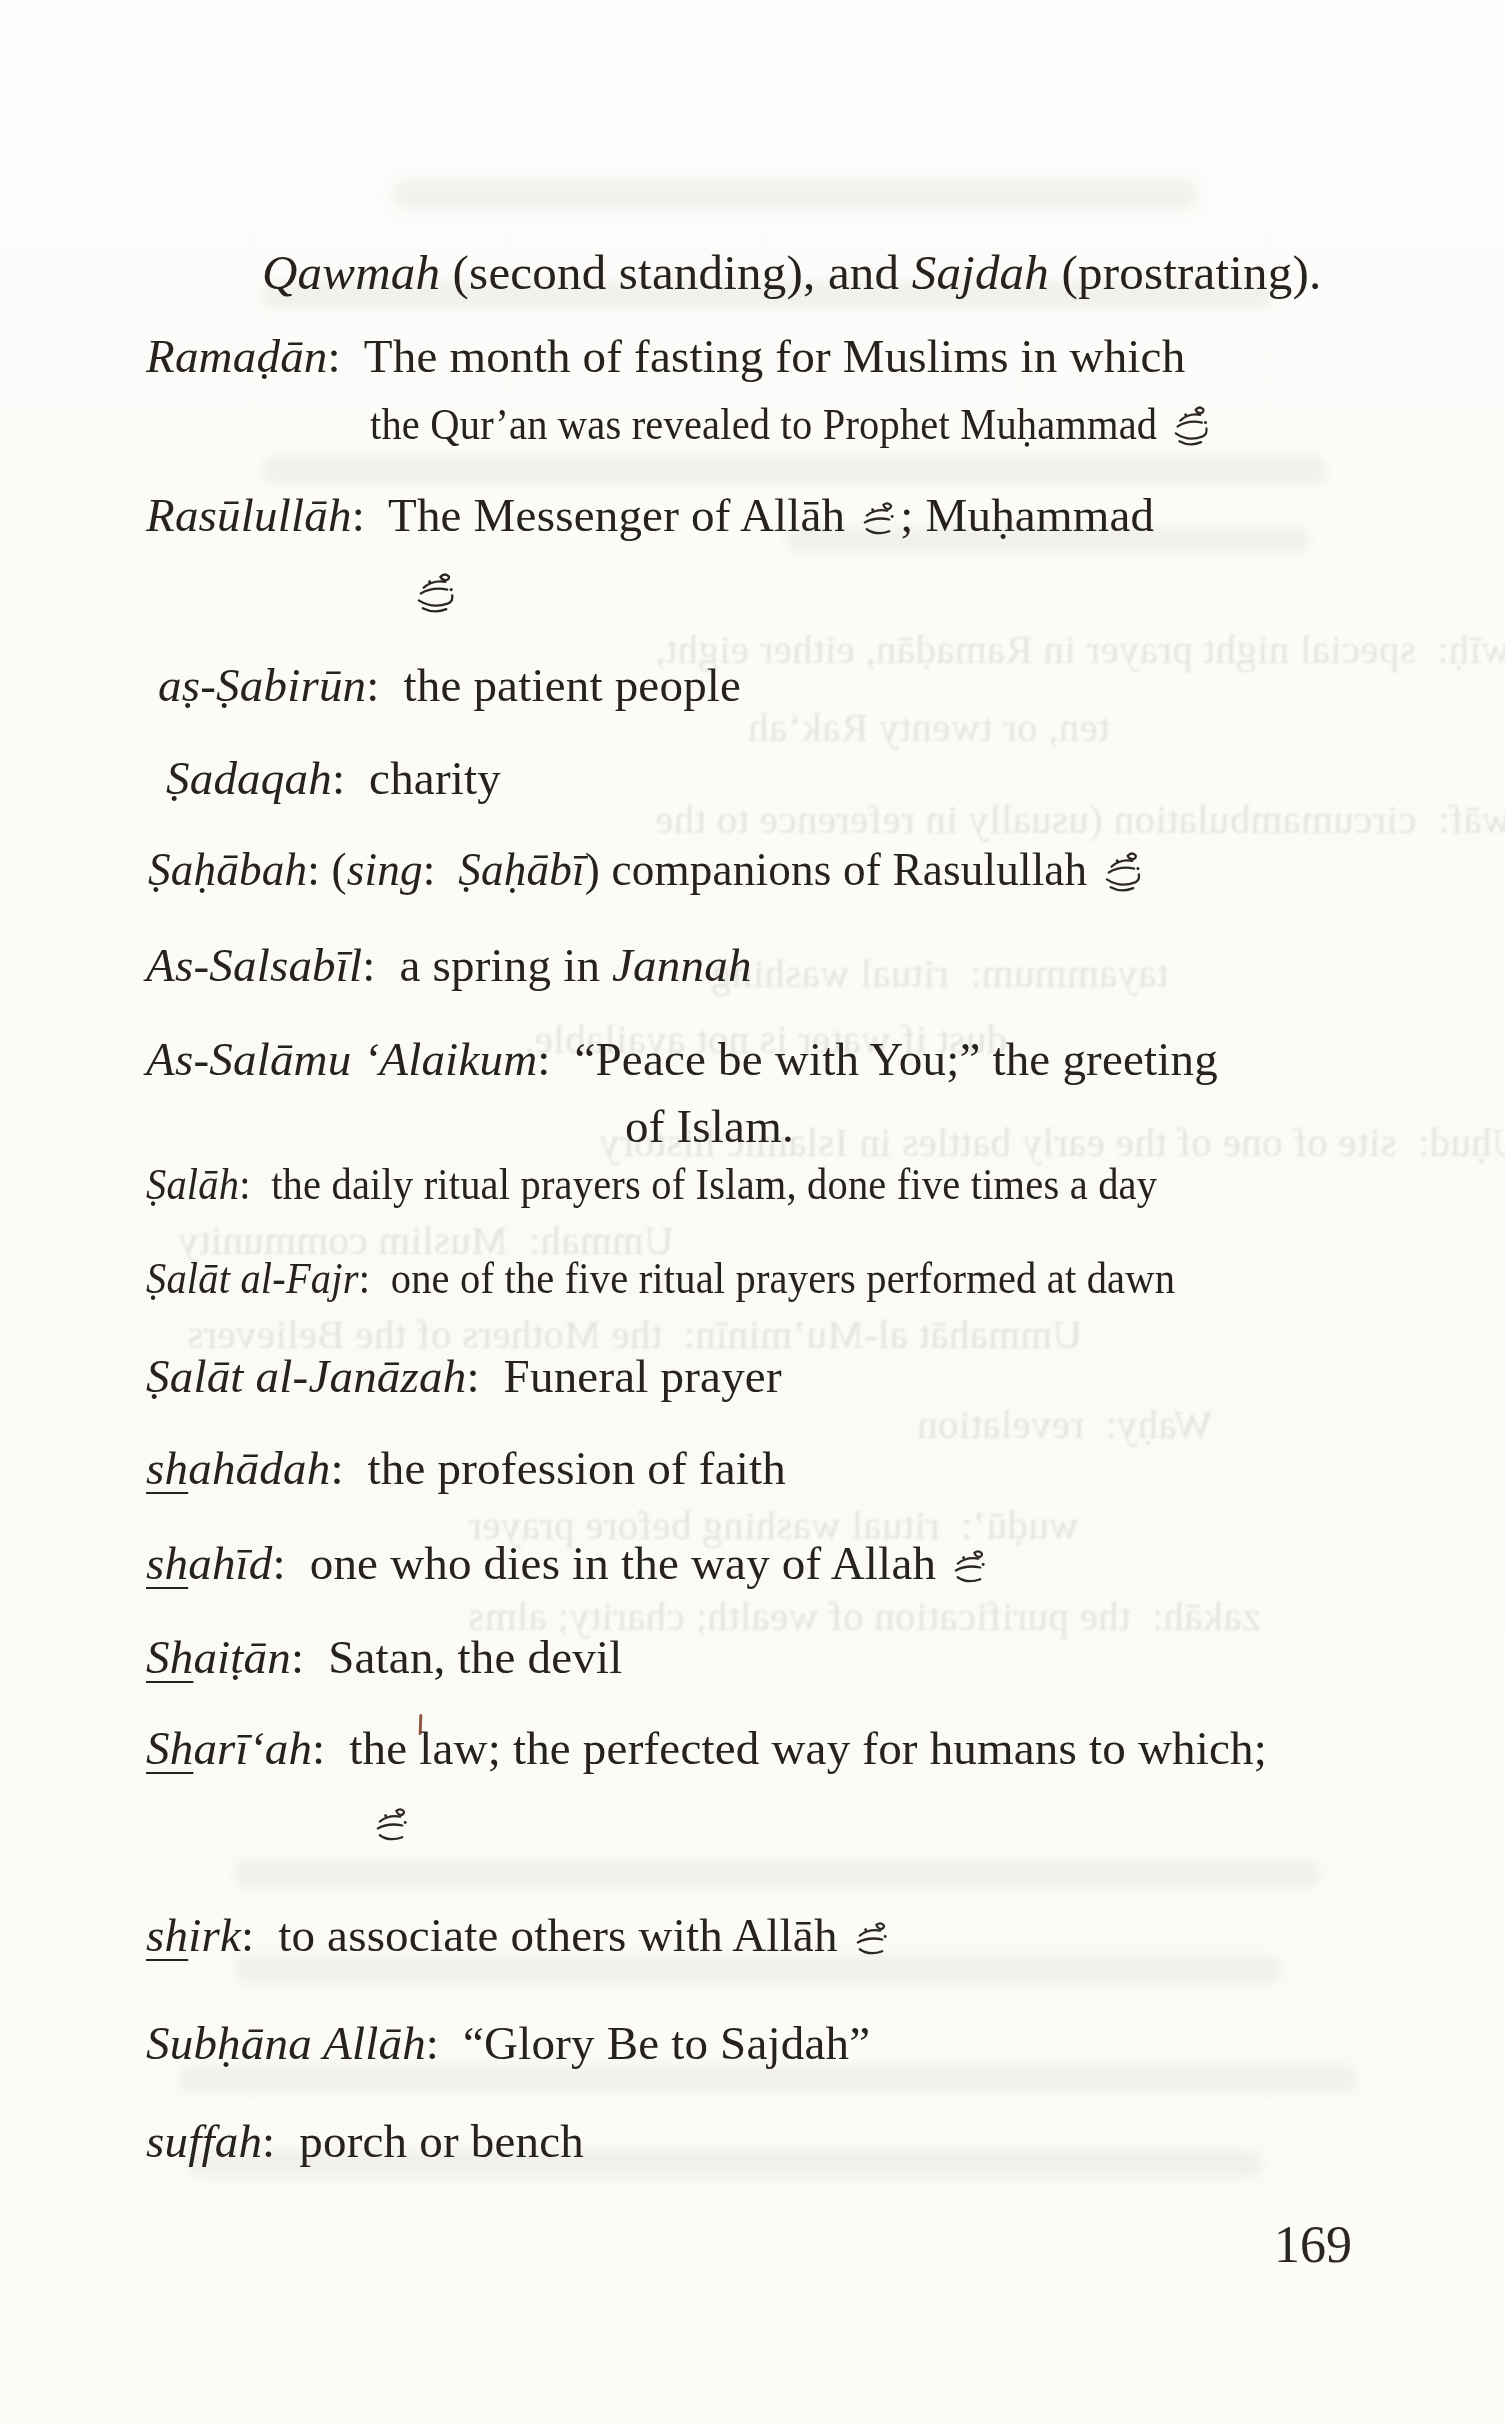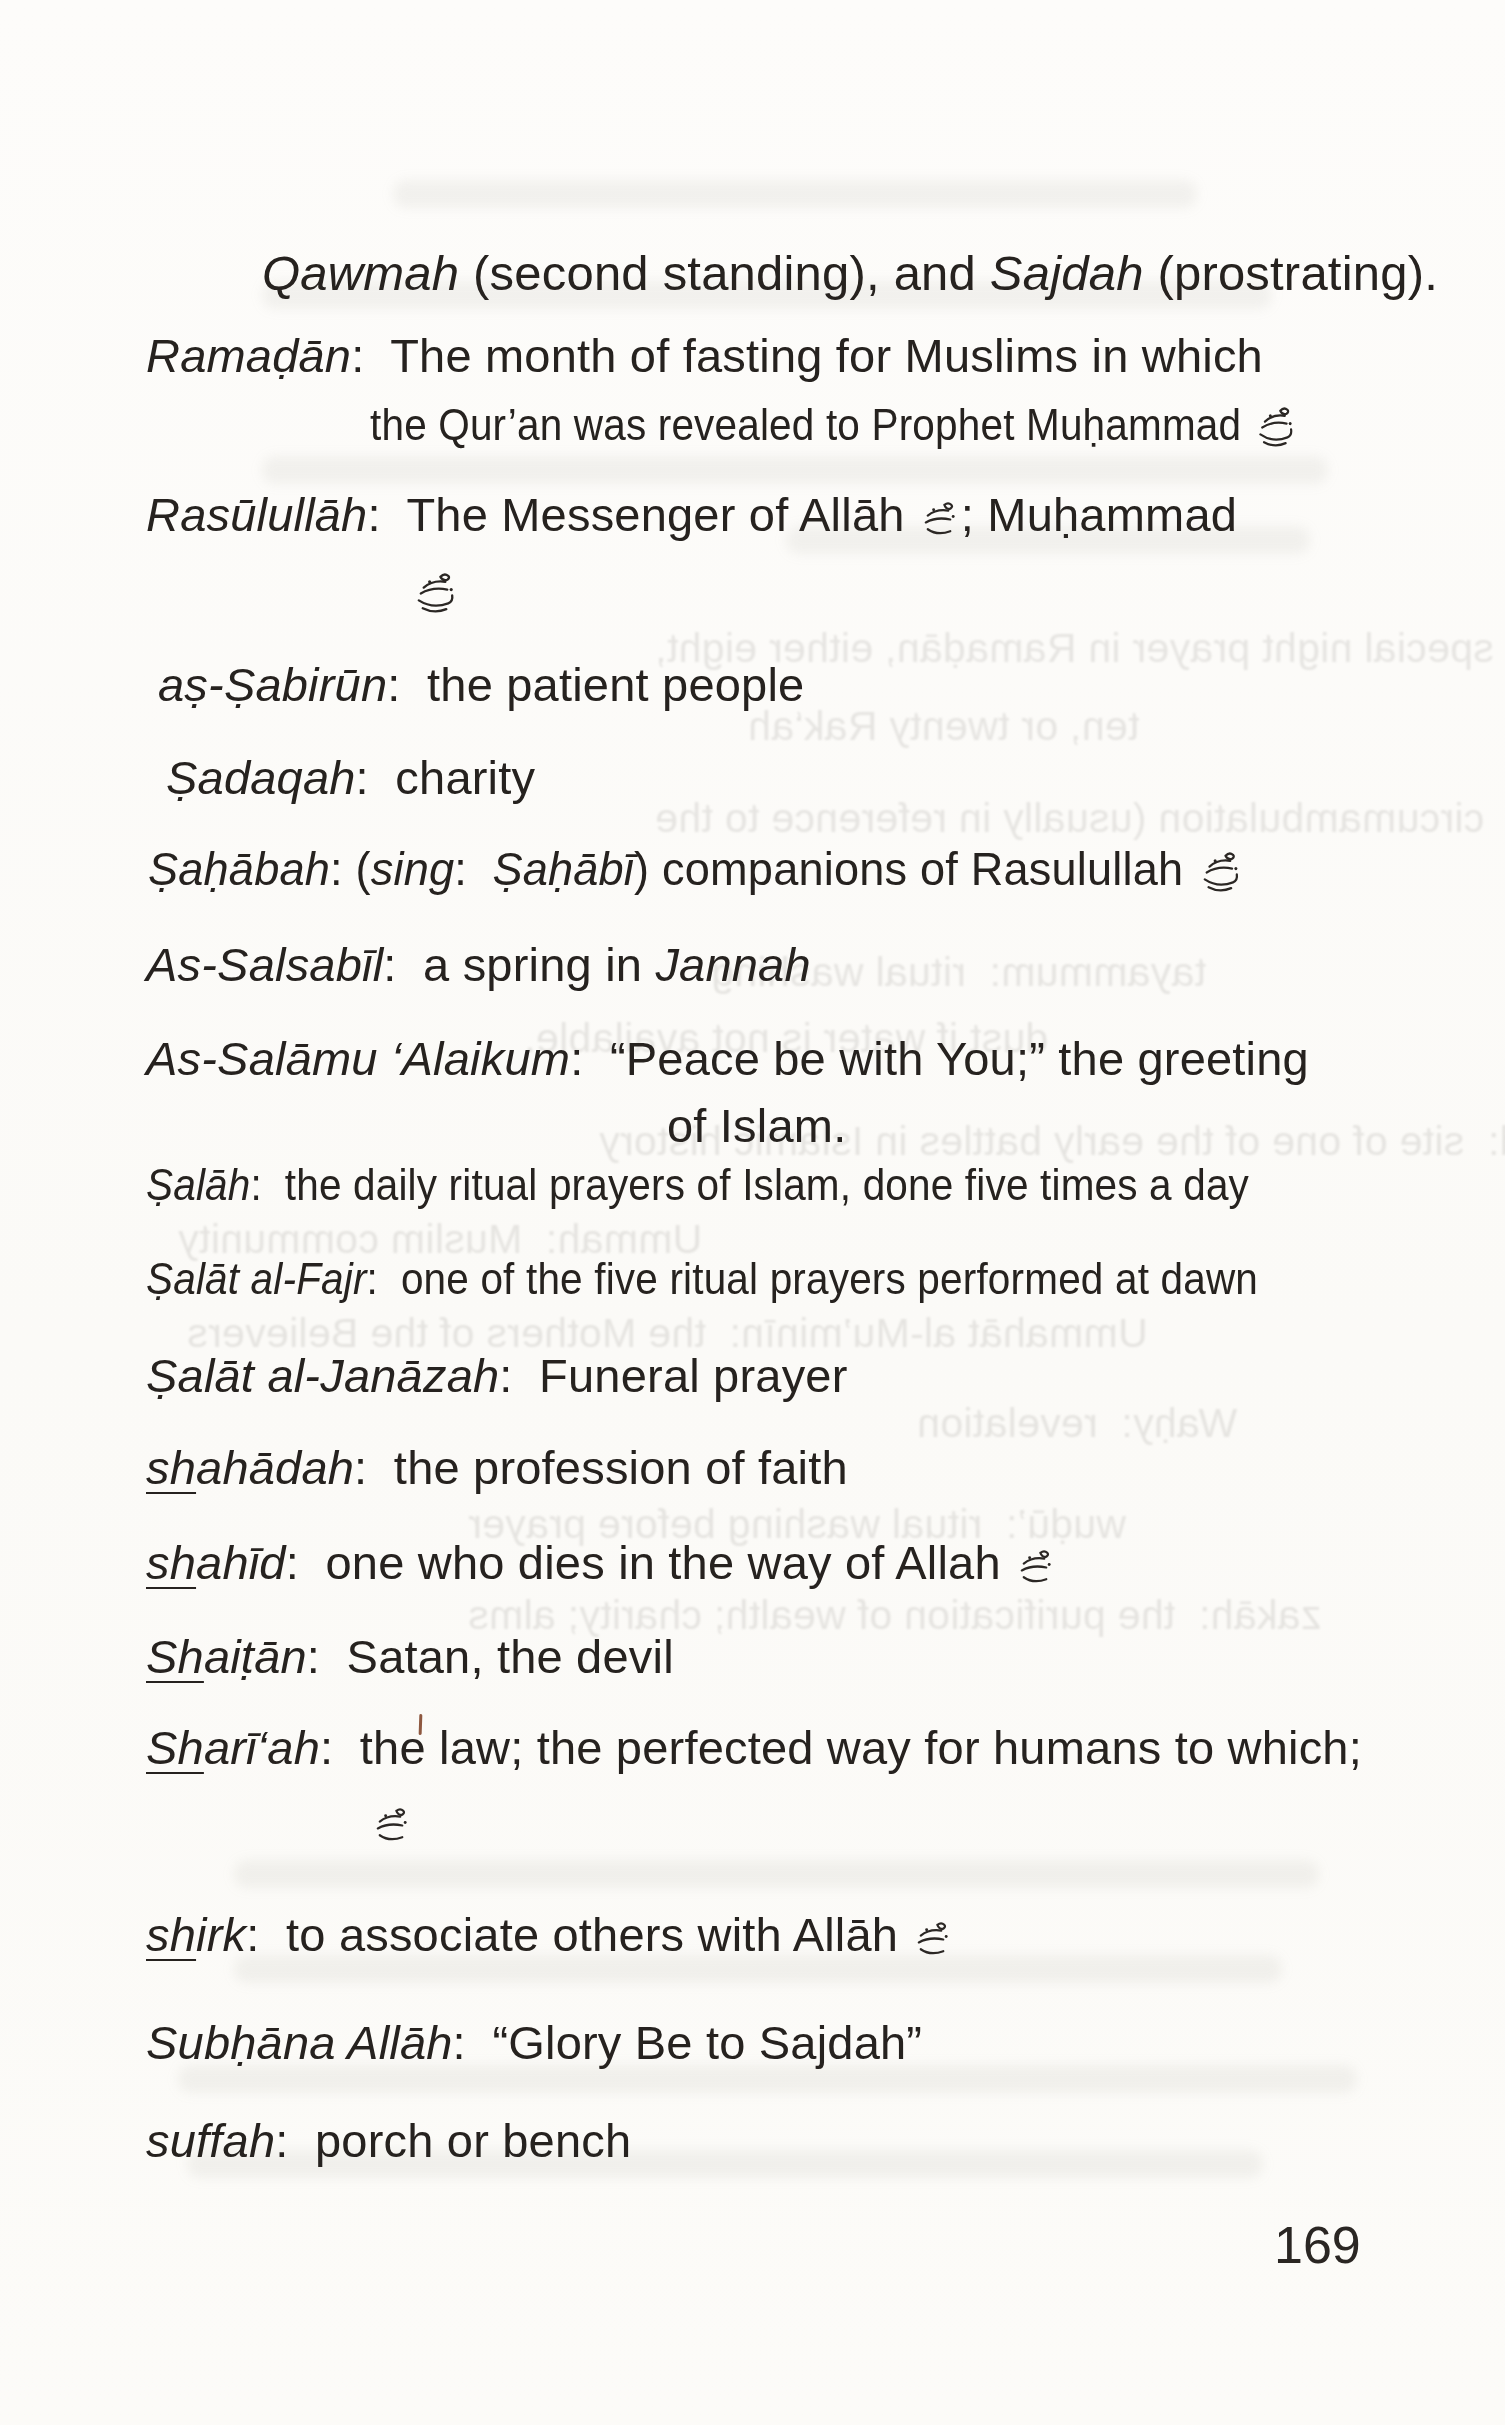--- a/index.html
+++ b/index.html
@@ -6,21 +6,21 @@
     margin: 0;
     padding: 0;
     background: #fcfbf9;
   }
   .page {
     position: relative;
     width: 1505px;
     height: 2426px;
     background: linear-gradient(180deg, #fdfcfa 0%, #fbfaf7 55%, #fcfbf8 100%);
     overflow: hidden;
-    font-family: Liberation Sans, sans-serif;
+    font-family: Liberation Serif, serif;
     color: #252220;
   }
   
   .line {
     position: absolute;
     white-space: pre;
     font-size: 47px;
     line-height: 1.15;
     color: #26221f;
     letter-spacing: 0.2px;
@@ -134,21 +134,21 @@
             <path d="M31 9 q4 -4 8 -1 q2 2 -1 4 q-4 2 -7 -3"></path>
             <path d="M14 20 q9 -8 22 -6"></path>
             <path d="M11 26 q12 -7 27 -4"></path>
             <path d="M9 33 q14 9 30 3 q5 -2 4 -8"></path>
             <path d="M13 41 q12 6 24 1"></path>
             <circle cx="20" cy="14" r="1.6" fill="#2b2724" stroke="none"></circle>
             <circle cx="42" cy="22" r="1.6" fill="#2b2724" stroke="none"></circle>
           </svg></span></div>
       <div class="line" style="top: 938px; left: 146px;"><span class="italic">As-Salsabīl</span><span class="roman">:  a spring in </span><span class="italic">Jannah</span></div>
       <div class="line" style="top: 1032px; left: 146px;"><span class="italic">As-Salāmu ‘Alaikum</span><span class="roman">:  “Peace be with You;” the greeting</span></div>
-      <div class="line" style="top: 1099px; left: 625px; margin-left: 42px;"><span class="roman">of Islam.</span></div>
+      <div class="line" style="top: 1099px; left: 625px;"><span class="roman">of Islam.</span></div>
       <div class="line c" style="top: 1160px; left: 146px;"><span class="italic">Ṣalāh</span><span class="roman">:  the daily ritual prayers of Islam, done five times a day</span></div>
       <div class="line c" style="top: 1254px; left: 146px;"><span class="italic">Ṣalāt al-Fajr</span><span class="roman">:  one of the five ritual prayers performed at dawn</span></div>
       <div class="line" style="top: 1349px; left: 146px;"><span class="italic">Ṣalāt al-Janāzah</span><span class="roman">:  Funeral prayer</span></div>
       <div class="line" style="top: 1441px; left: 146px;"><span class="italic-underlined">sh</span><span class="italic">ahādah</span><span class="roman">:  the profession of faith</span></div>
       <div class="line" style="top: 1536px; left: 146px;"><span class="italic-underlined">sh</span><span class="italic">ahīd</span><span class="roman">:  one who dies in the way of Allah </span><span class="hon hon-swt"><svg viewBox="0 0 44 44" fill="none" stroke="#2b2724" stroke-width="2.3" stroke-linecap="round">
             <path d="M27 8 q4 -3 7 0 q2 2 -1 4 q-4 1 -6 -4"></path>
             <path d="M10 19 q9 -7 21 -5"></path>
             <path d="M8 26 q11 -6 25 -3"></path>
             <path d="M10 33 q10 7 23 2"></path>
             <circle cx="16" cy="13" r="1.5" fill="#2b2724" stroke="none"></circle>

